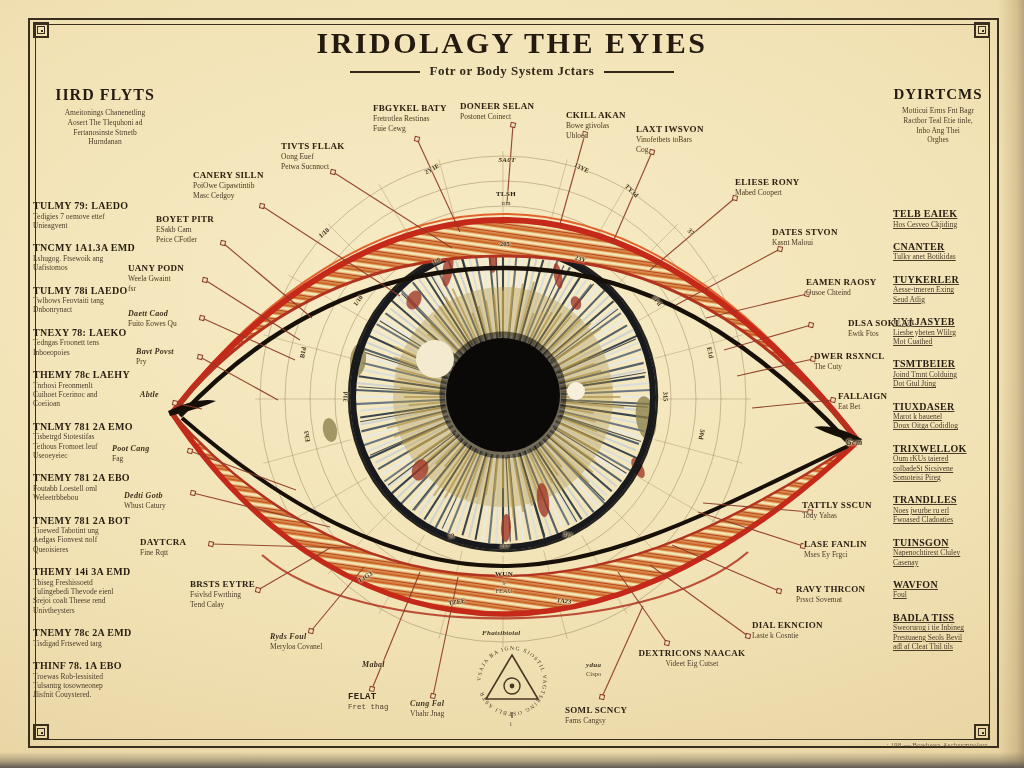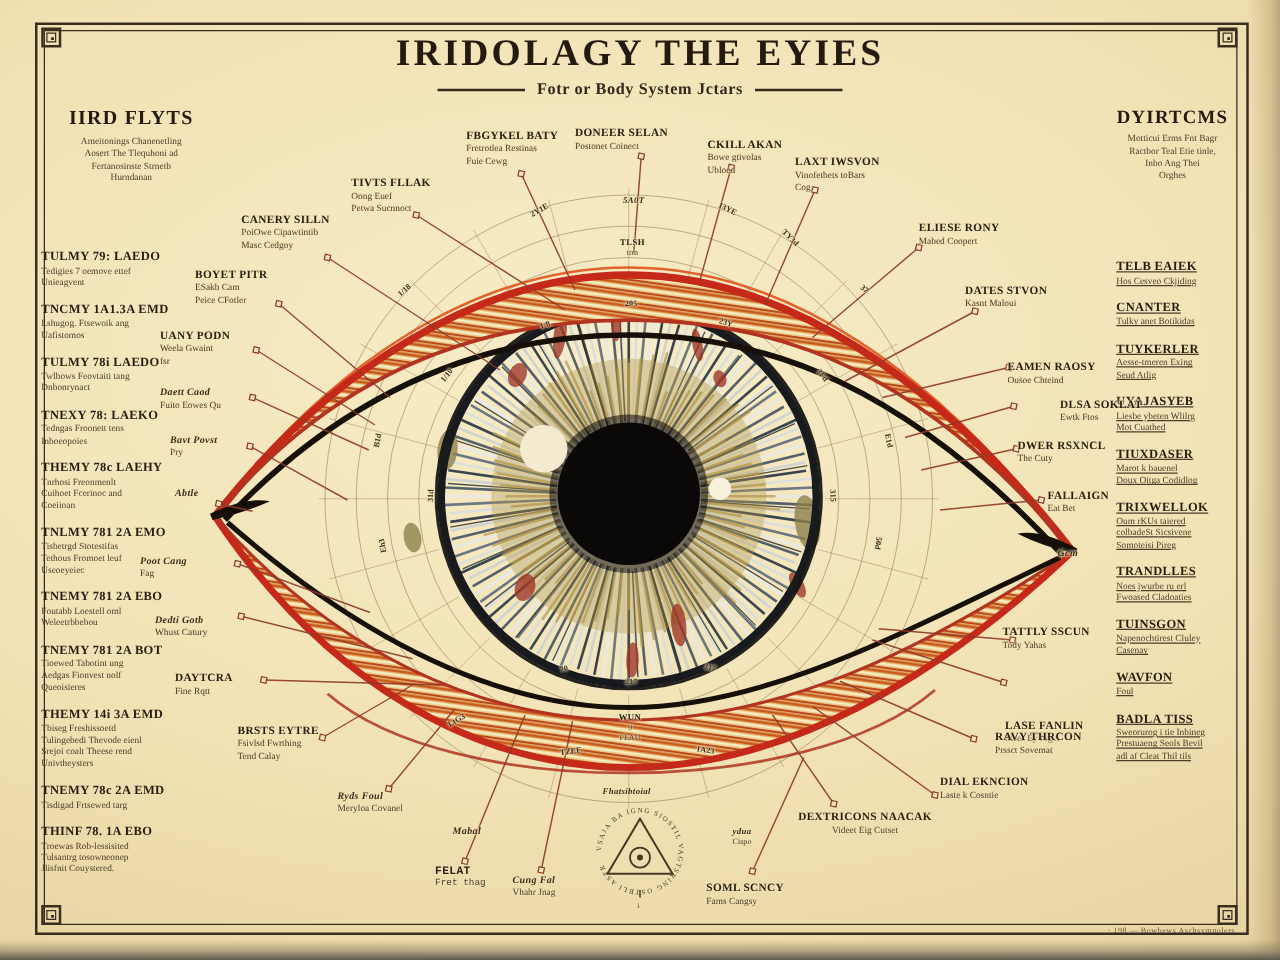--- a/index.html
+++ b/index.html
@@ -166,20 +166,25 @@
       </div>
       <div class="pitem">
         <div class="pt">TUYKERLER</div>
         <div class="pl">Aesse-tmeren Exing</div>
         <div class="pl">Seud Atlig</div>
       </div>
       <div class="pitem">
         <div class="pt">UYAJASYEB</div>
         <div class="pl">Liesbe ybeten Wlilrg</div>
         <div class="pl">Mot Cuathed</div>
+      </div>
+      <div class="pitem">
+        <div class="pt">TSMTBEIER</div>
+        <div class="pl">Joind Tmnt Colduing</div>
+        <div class="pl">Dot Gtul Jting</div>
       </div>
       <div class="pitem">
         <div class="pt">TIUXDASER</div>
         <div class="pl">Marot k bauenel</div>
         <div class="pl">Doux Oitga Codidlog</div>
       </div>
       <div class="pitem">
         <div class="pt">TRIXWELLOK</div>
         <div class="pl">Oum rKUs taiered</div>
         <div class="pl">colbadeSt Sicsivene</div>
@@ -633,21 +638,21 @@
       </div>
       <div class="callout halo" style="left: 772px; top: 227px;">
         <div class="t">DATES STVON</div>
         <div>Kasnt Maloui</div>
       </div>
       <div class="callout halo" style="left: 128px; top: 263px;">
         <div class="t">UANY PODN</div>
         <div>Weela Gwaint</div>
         <div>fsr</div>
       </div>
-      <div class="callout halo" style="left: 806px; top: 277px; margin-top: 11px;">
+      <div class="callout halo" style="left: 806px; top: 277px;">
         <div class="t">EAMEN RAOSY</div>
         <div>Ousoe Chteind</div>
       </div>
       <div class="callout halo plain" style="left: 128px; top: 309px;">
         <div class="t">Daett Caod</div>
         <div>Fuito Eowes Qu</div>
       </div>
       <div class="callout halo" style="left: 816px; top: 318px; margin-left: 32px;">
         <div class="t">DLSA SOKLAT</div>
         <div>Ewtk Ftos</div>
@@ -679,21 +684,21 @@
         <div>Whust Catury</div>
       </div>
       <div class="callout halo" style="left: 802px; top: 500px;">
         <div class="t">TATTLY SSCUN</div>
         <div>Tody Yahas</div>
       </div>
       <div class="callout halo" style="left: 140px; top: 537px;">
         <div class="t">DAYTCRA</div>
         <div>Fine Rqtt</div>
       </div>
-      <div class="callout halo" style="left: 804px; top: 539px; margin-top: 36px;">
+      <div class="callout halo" style="left: 804px; top: 539px;">
         <div class="t">LASE FANLIN</div>
         <div>Mses Ey Frgci</div>
       </div>
       <div class="callout halo" style="left: 190px; top: 579px;">
         <div class="t">BRSTS EYTRE</div>
         <div>Fsivlsd Fwrthing</div>
         <div>Tend Calay</div>
       </div>
       <div class="callout halo" style="left: 796px; top: 584px;">
         <div class="t">RAVY THRCON</div>

